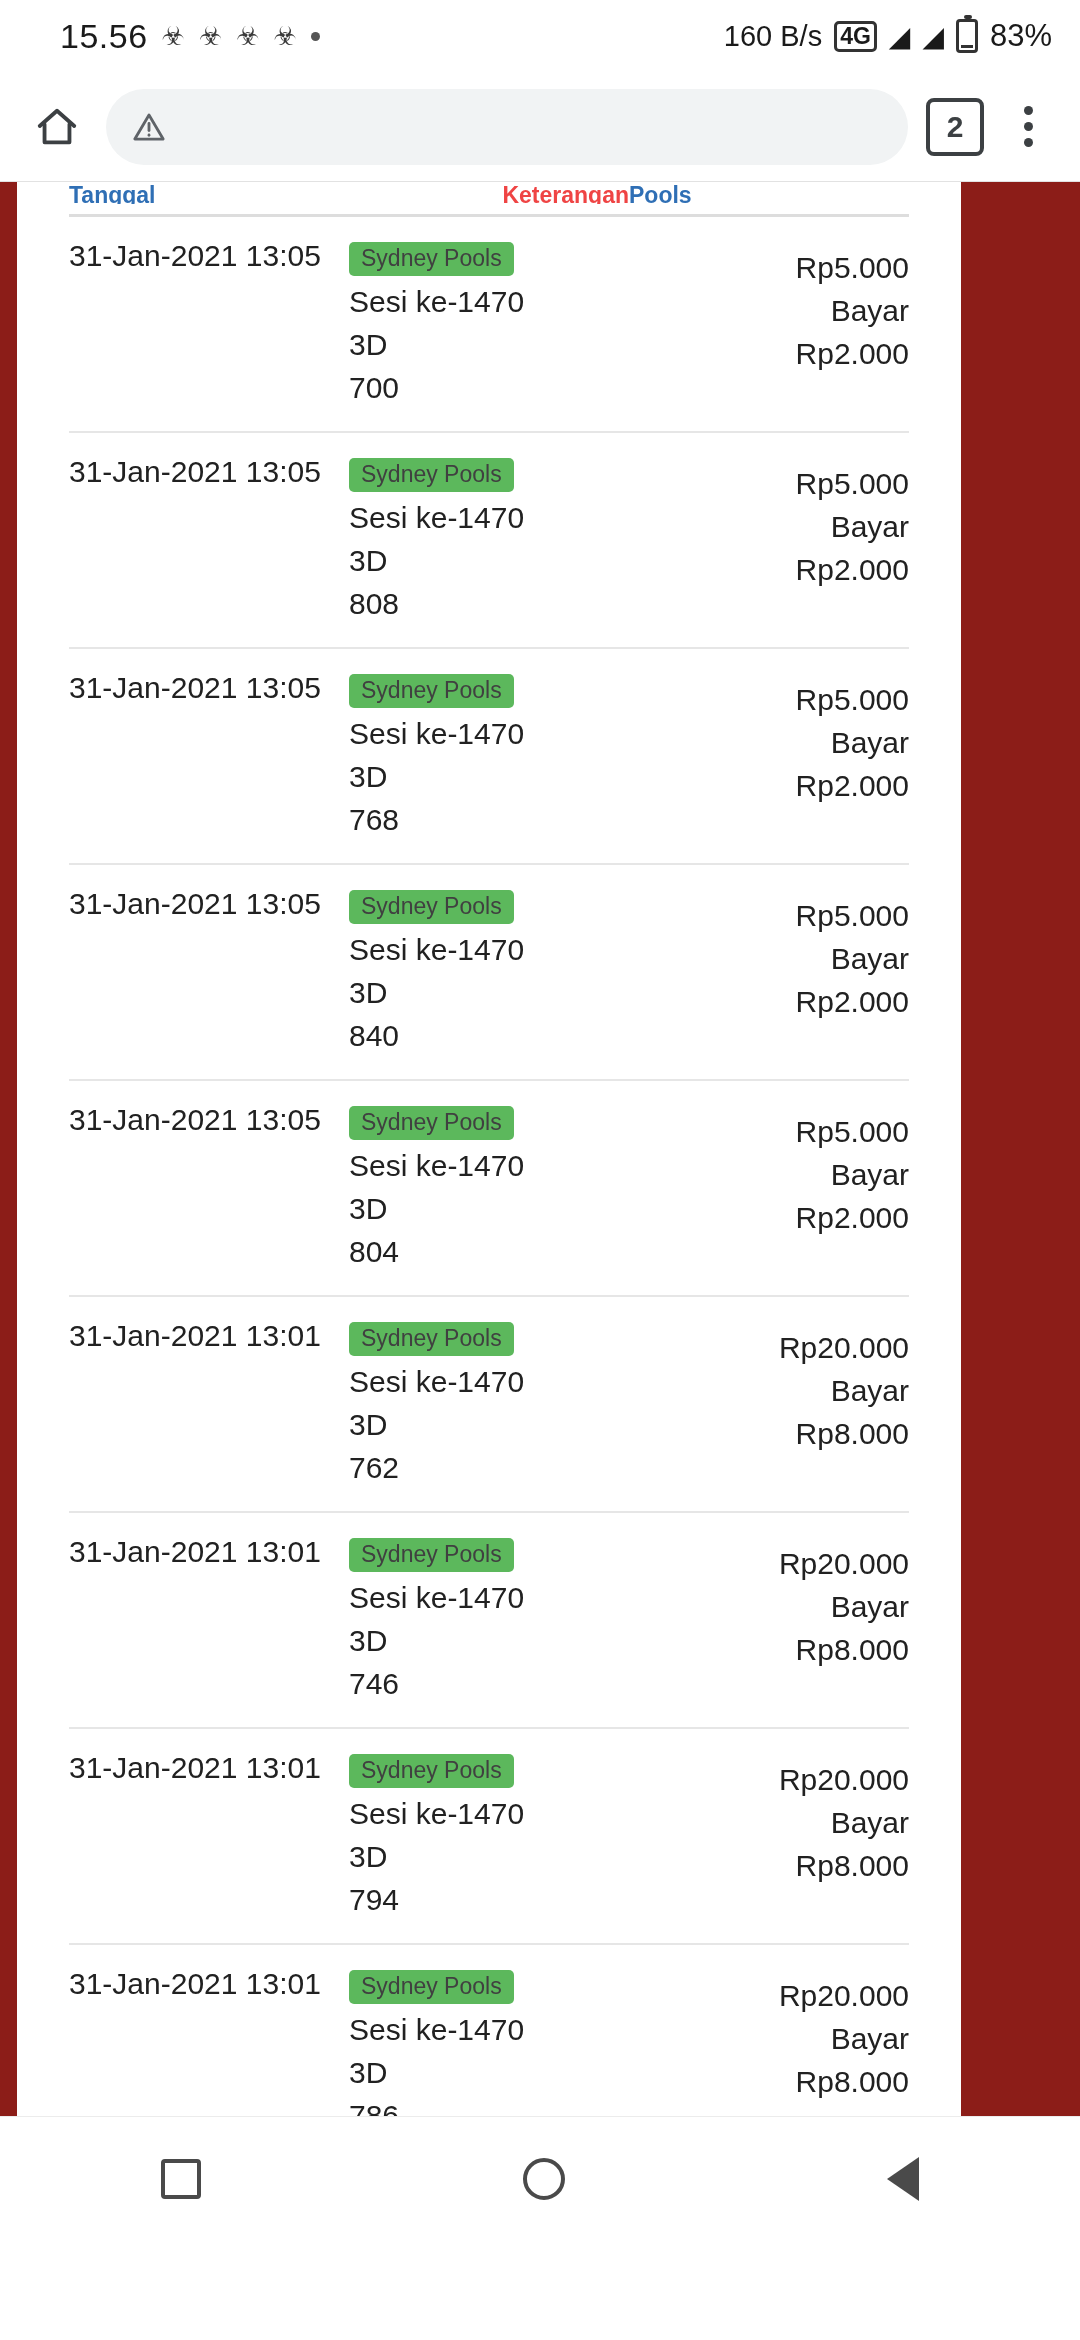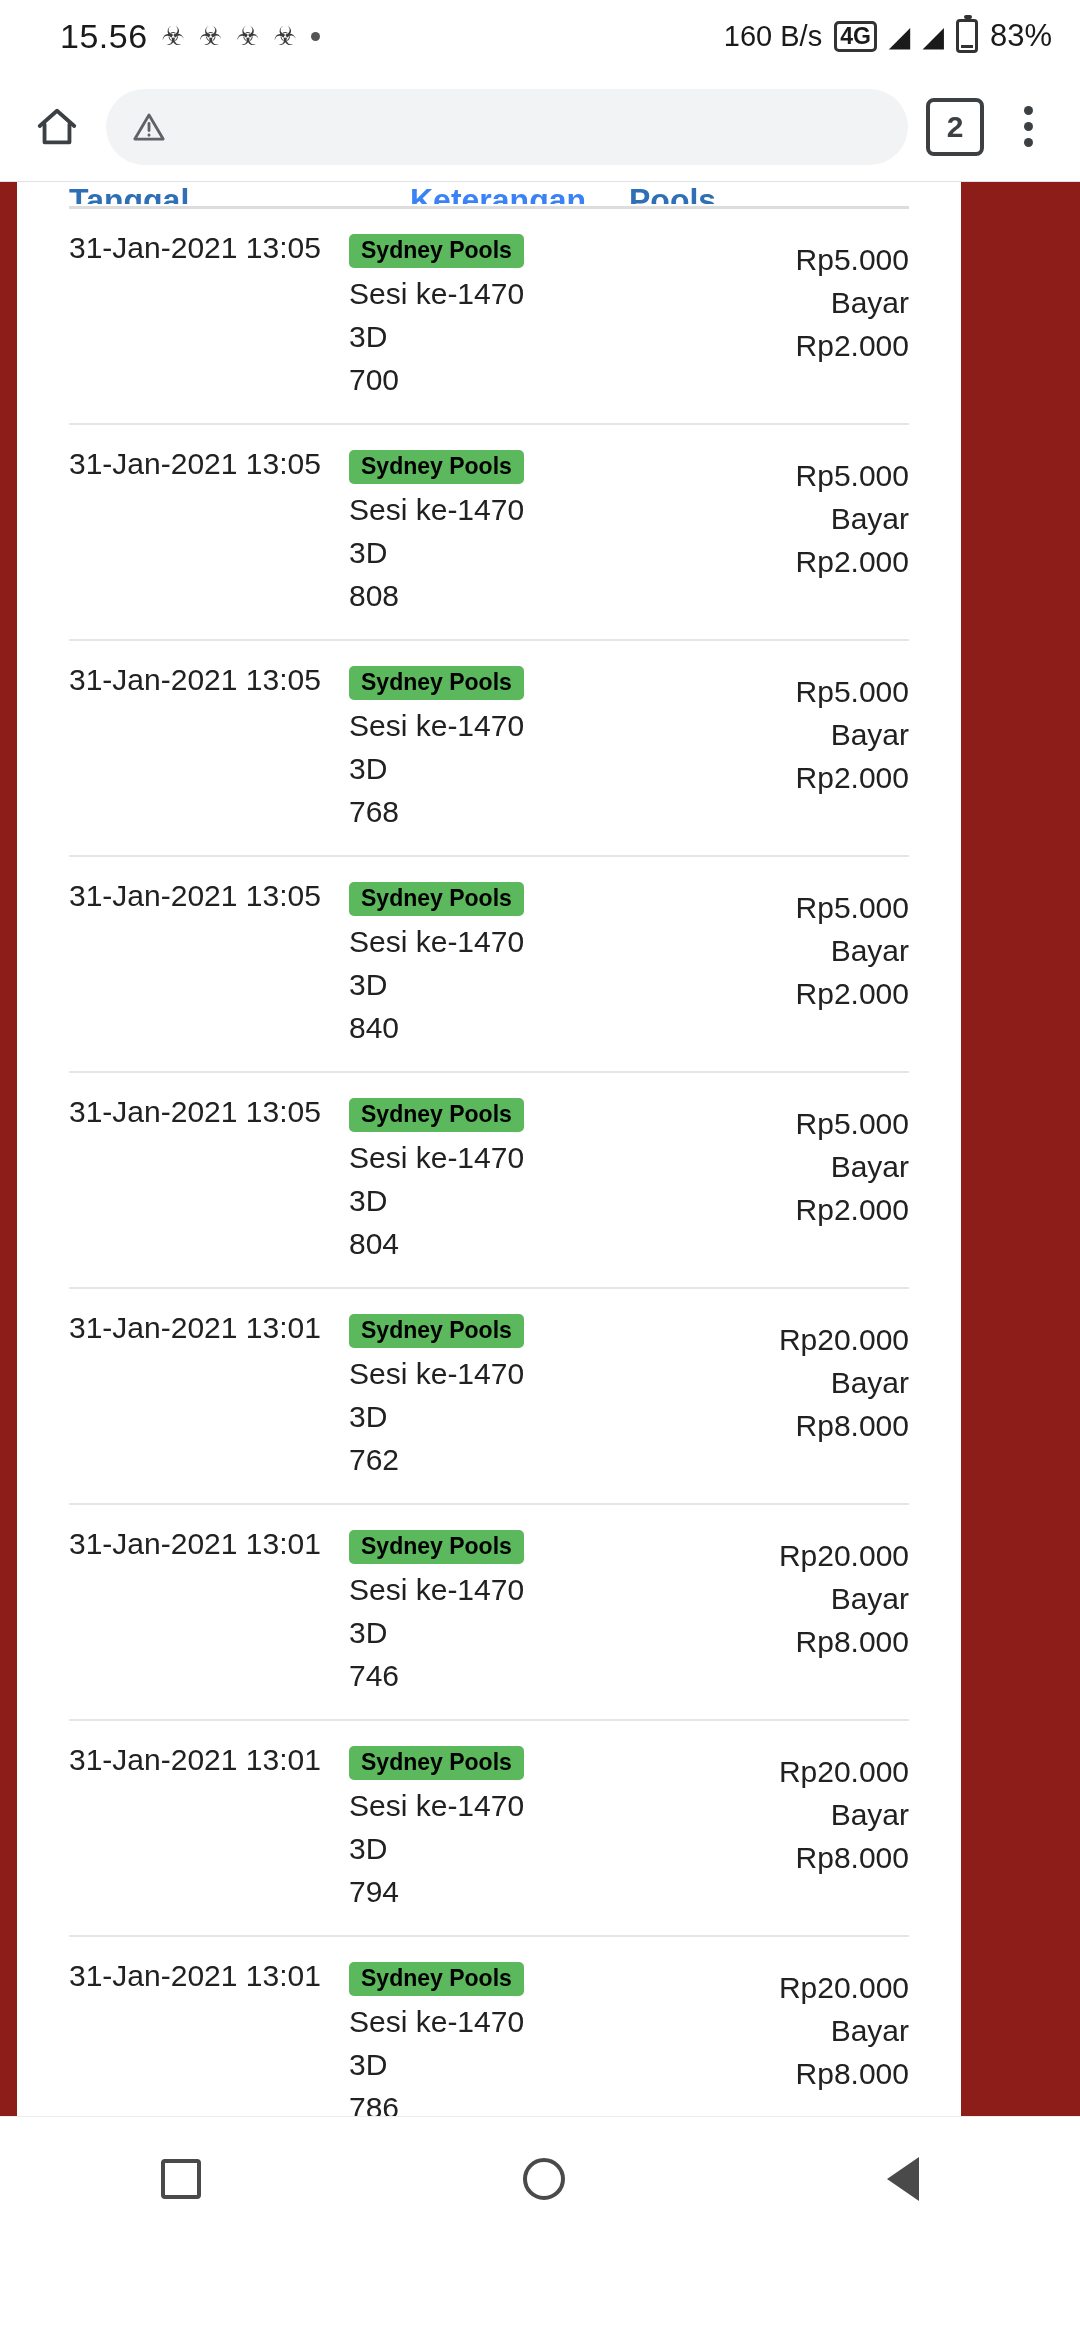--- a/index.html
+++ b/index.html
@@ -151,51 +151,50 @@
   }
   .table-wrap {
     padding: 0 52px;
   }
   table.txn {
     width: 100%;
     border-collapse: collapse;
     table-layout: fixed;
   }
   table.txn thead th {
-    font-size: 32px;
+    font-size: 23px;
     color: #2f6fb5;
     font-weight: bold;
     text-align: left;
-    padding: 0 0 2px 0;
+    padding: 0 0 10px 0;
     border-bottom: 3px solid #dddddd;
   }
-  table.txn thead th.c-ket { color: #3b82f6; text-align: center; padding-left: 18px;}
+  table.txn thead th.c-ket { color: #ef4444; text-align: right; padding-left: 18px;}
   table.txn thead th.c-jml { text-align: left; }
   .head-clip { height: 22px; overflow: hidden; }
 
   table.txn td {
     border-bottom: 2px solid #e6e6e6;
     padding: 22px 0 26px 0;
     vertical-align: top;
     font-size: 30px;
     color: #212121;
   }
   td.c-tgl { width: 310px; padding-left: 26px; }
   td.c-ket { width: 330px; padding-left: 12px; }
   td.c-jml { width: 250px; text-align: right; padding-right: 20px; }
 
   .badge {
     display: inline-block;
     background: #5cb85c;
-    color: #000000;
+    color: #404040;
     font-size: 23px;
     padding: 5px 12px 6px 12px;
     border-radius: 5px;
     line-height: 1;
-    font-weight: bold;
   }
   .ket-line { display: block; margin-top: 9px; font-size: 30px; }
   .jml-line { display: block; margin-top: 9px; }
   .jml-first { margin-top: 12px; }
 
   
   .navbar {
     height: 124px;
     background: #ffffff;
     display: flex;

